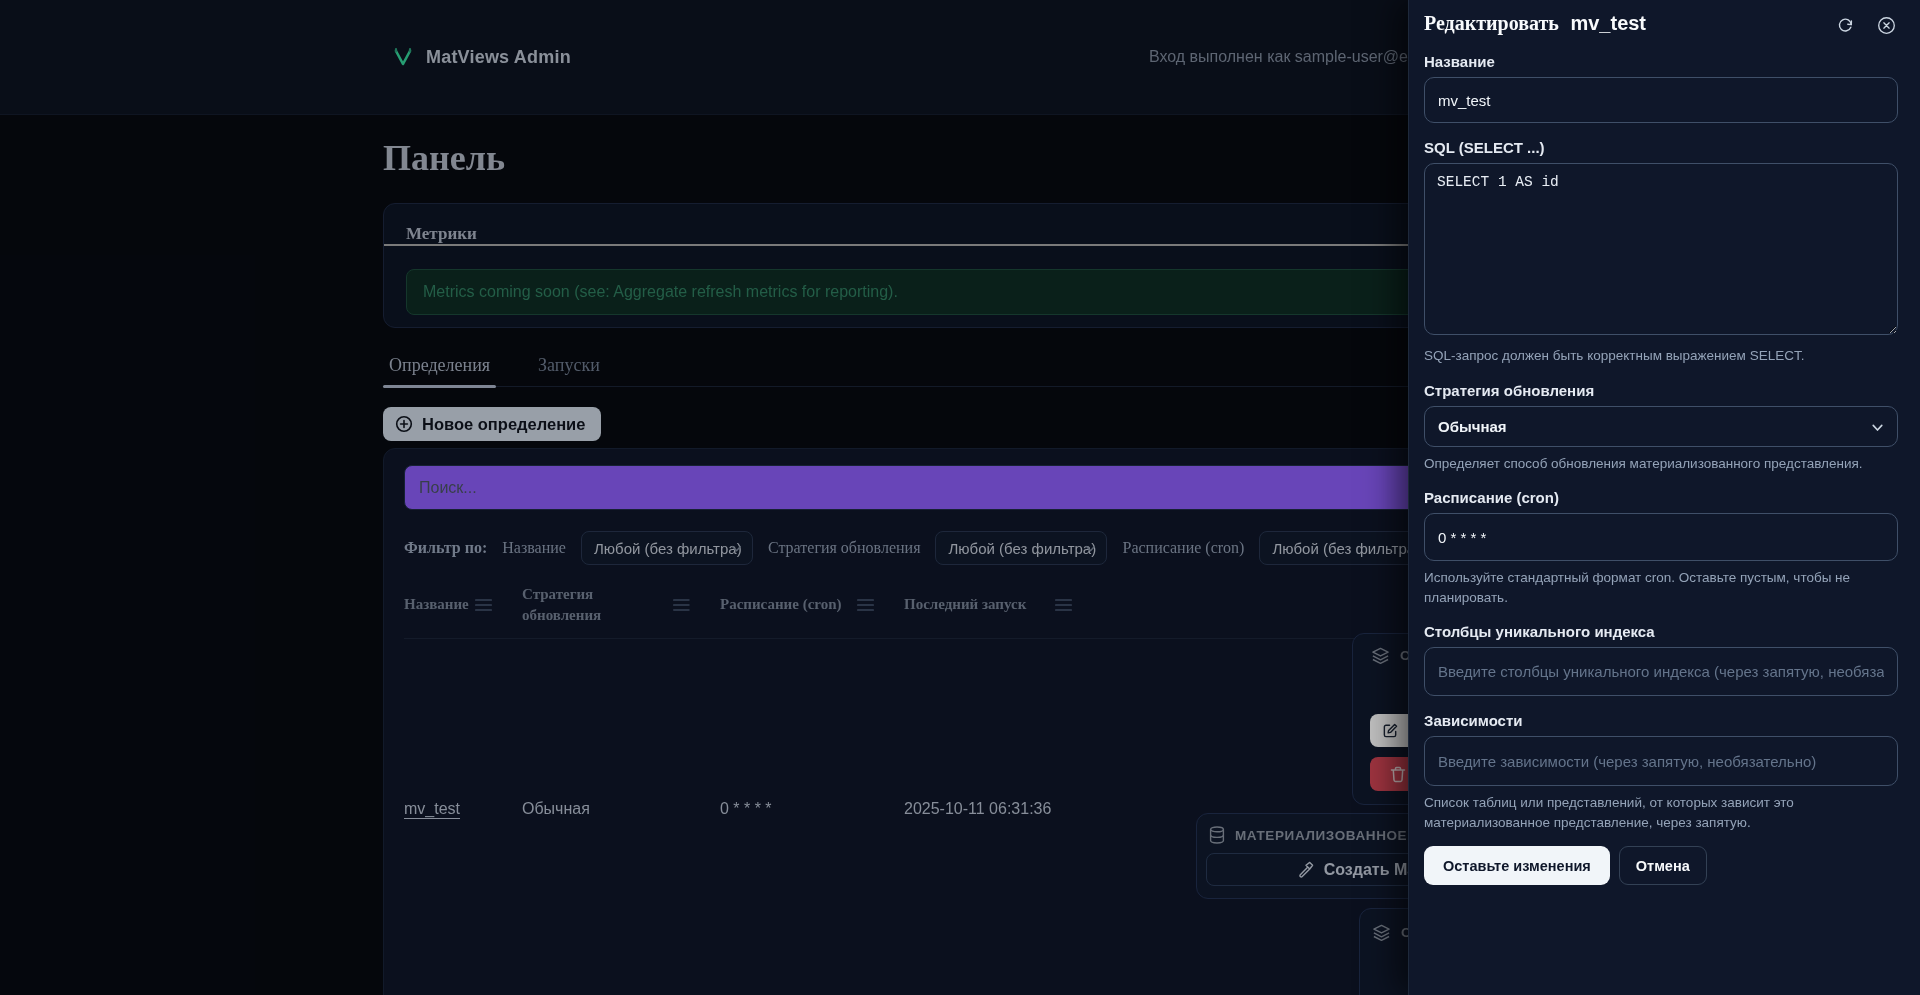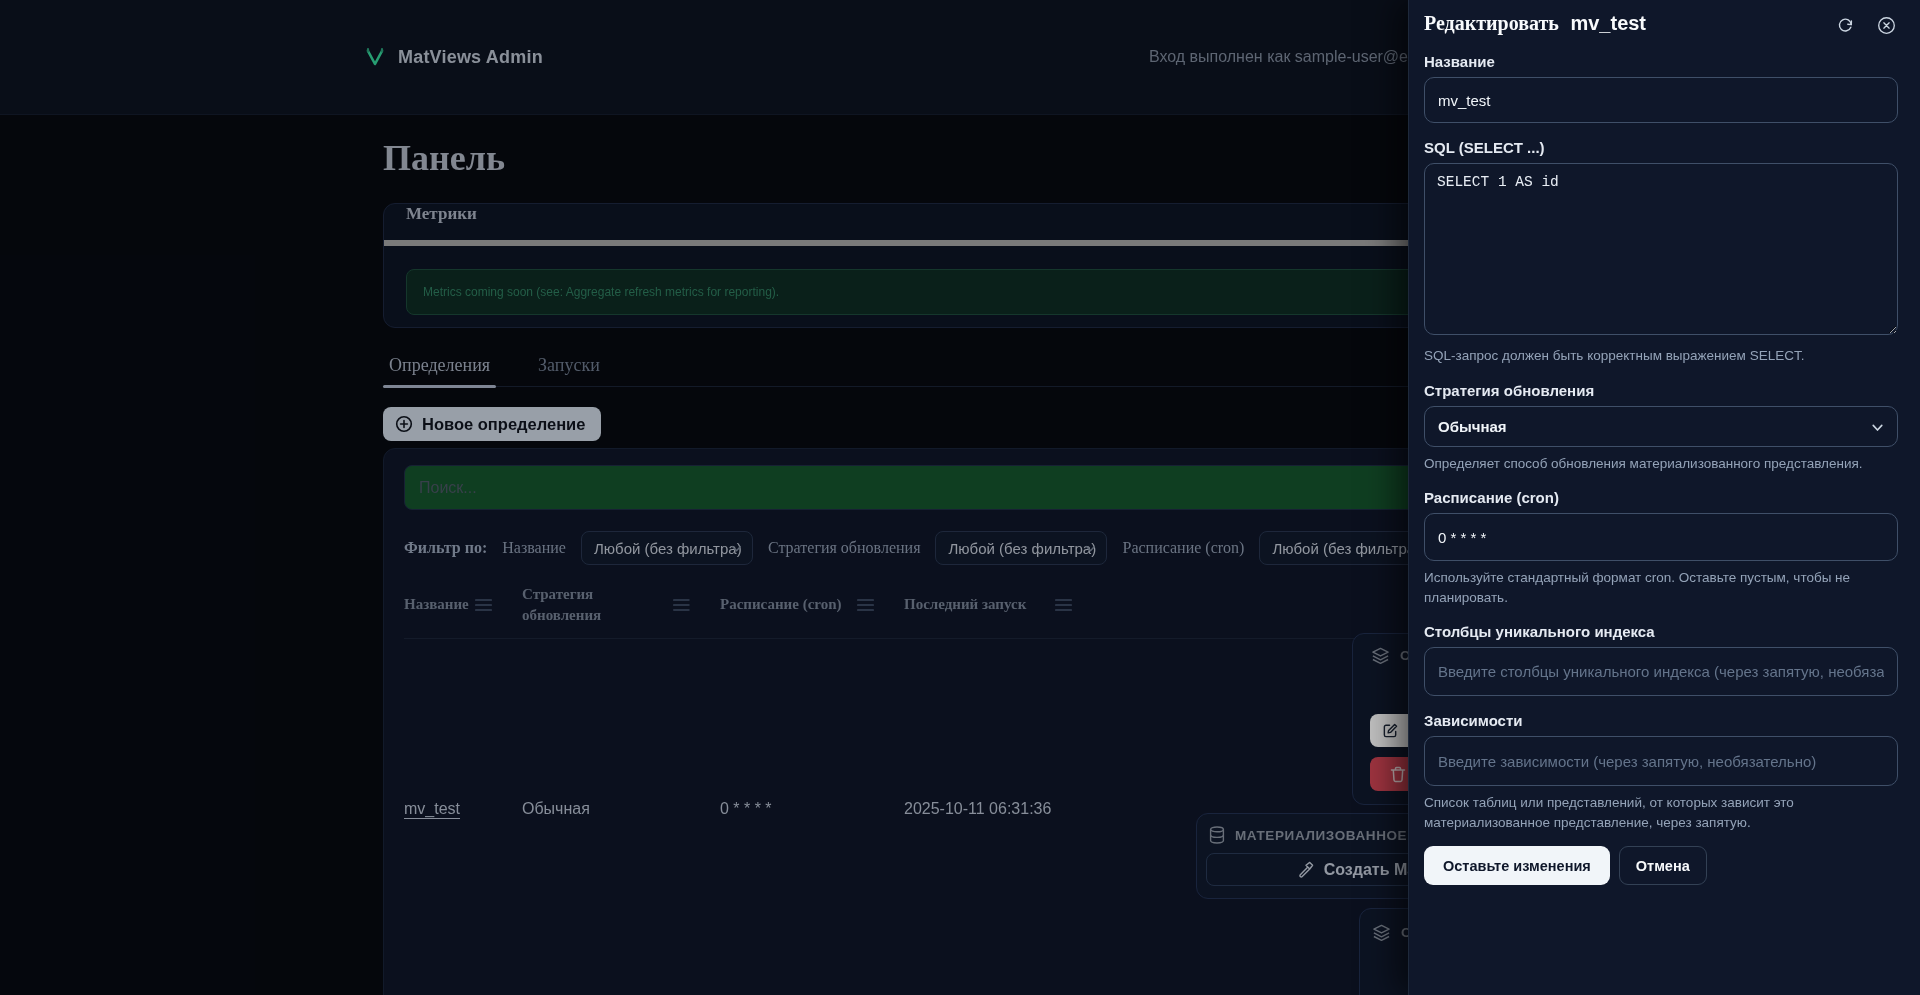--- a/index.html
+++ b/index.html
@@ -4,57 +4,57 @@
 <style>
   * { margin: 0; padding: 0; box-sizing: border-box; }
   html, body { width: 1920px; height: 995px; overflow: hidden; background: #05070d; }
   body { font-family: "Liberation Sans", sans-serif; }
 
   .page { position: relative; width: 1920px; height: 995px; background: #070a11; overflow: hidden; }
 
   
   .topbar { position: absolute; left: 0; top: 0; width: 100%; height: 115px;
             background: #0d1321; border-bottom: 1px solid #151d2e; z-index: 5; }
-  .brand { position: absolute; left: 364px; top: 46px; display: flex; align-items: center; gap: 12px; }
+  .brand { position: absolute; left: 392px; top: 46px; display: flex; align-items: center; gap: 12px; }
   .brand-title { color: #b8c0cd; font-size: 18px; font-weight: bold; letter-spacing: .2px; }
   .login-status { position: absolute; right: 512px; top: 48px; color: #7c8798; font-size: 16px; white-space: nowrap; }
 
   
   .content { position: absolute; left: 383px; top: 115px; right: 0; bottom: 0; }
   .page-title { position: absolute; left: 0; top: 22px; font-family: "Liberation Serif", serif;
                 font-size: 36px; font-weight: bold; color: #aeb5c2; }
 
   .metrics-card { position: absolute; left: 0; top: 88px; width: 1477px; height: 125px;
                   background: #0d1425; border: 1px solid #1c2740; border-radius: 12px; overflow: hidden; }
-  .metrics-header { height: 42px; display: flex; align-items: flex-start; padding: 0 22px;
-                    border-bottom: 6px solid #a3a3a3; }
+  .metrics-header { height: 42px; display: flex; align-items: flex-end; padding: 0 22px;
+                    border-bottom: 2px solid #a3a3a3; }
   .metrics-title { font-family: "Liberation Serif", serif; font-weight: bold; font-size: 17px; color: #a9b1bf; }
   .metrics-notice { margin: 23px 22px 0 22px; height: 46px; display: flex; align-items: center;
                     background: #0e2b23; border: 1px solid #1d4a3b; border-radius: 8px;
-                    padding: 0 16px; color: #2f7d5f; font-size: 12px; }
+                    padding: 0 16px; color: #2f7d5f; font-size: 16px; }
 
   
   .tabs { position: absolute; left: 0; top: 236px; width: 1477px; height: 36px;
           border-bottom: 1px solid #1a2336; display: flex; gap: 36px; }
   .tab { font-family: "Liberation Serif", serif; font-size: 18px; color: #6e7a8d;
          padding: 4px 6px 12px 6px; position: relative; cursor: pointer; }
   .tab.active { color: #a4adbd; }
   .tab.active::after { content: ""; position: absolute; left: 0; right: 0; bottom: -2px;
                        height: 3px; background: #a8b2c6; border-radius: 2px; }
 
   
   .new-def-btn { position: absolute; left: 0; top: 292px; height: 34px; padding: 0 16px 0 12px;
                  display: inline-flex; align-items: center; gap: 9px; background: #cbd5e1;
                  color: #10151f; border: none; border-radius: 8px; font-family: "Liberation Sans", sans-serif;
                  font-size: 16.5px; font-weight: bold; cursor: pointer; }
 
   
   .panel { position: absolute; left: 0; top: 333px; width: 1477px; height: 700px;
            background: #0f1629; border: 1px solid #182338; border-radius: 12px; padding: 16px 20px; }
-  .search-input { width: 1430px; height: 45px; background: #14532d; border: 1px solid #1f2c46;
+  .search-input { width: 1430px; height: 45px; background: #8b5cf6; border: 1px solid #1f2c46;
                   border-radius: 8px; padding: 0 14px; color: #e2e8f0; font-size: 16px;
                   font-family: "Liberation Sans", sans-serif; outline: none; }
   .search-input::placeholder { color: #4b5563; }
 
   .filter-row { margin-top: 21px; display: flex; align-items: center; gap: 15px; }
   .filter-caption { font-family: "Liberation Serif", serif; font-weight: bold; font-size: 16px; color: #97a3b7; }
   .filter-label { font-family: "Liberation Serif", serif; font-size: 16px; color: #8e9aae; white-space: nowrap; }
   .filter-select { position: relative; width: 172px; height: 34px; background: #101a2c;
                    border: 1px solid #28354f; border-radius: 8px; display: flex; align-items: center;
                    padding: 0 28px 0 12px; color: #c2c8d4; font-size: 15px; cursor: pointer; white-space: nowrap; overflow: hidden; }

